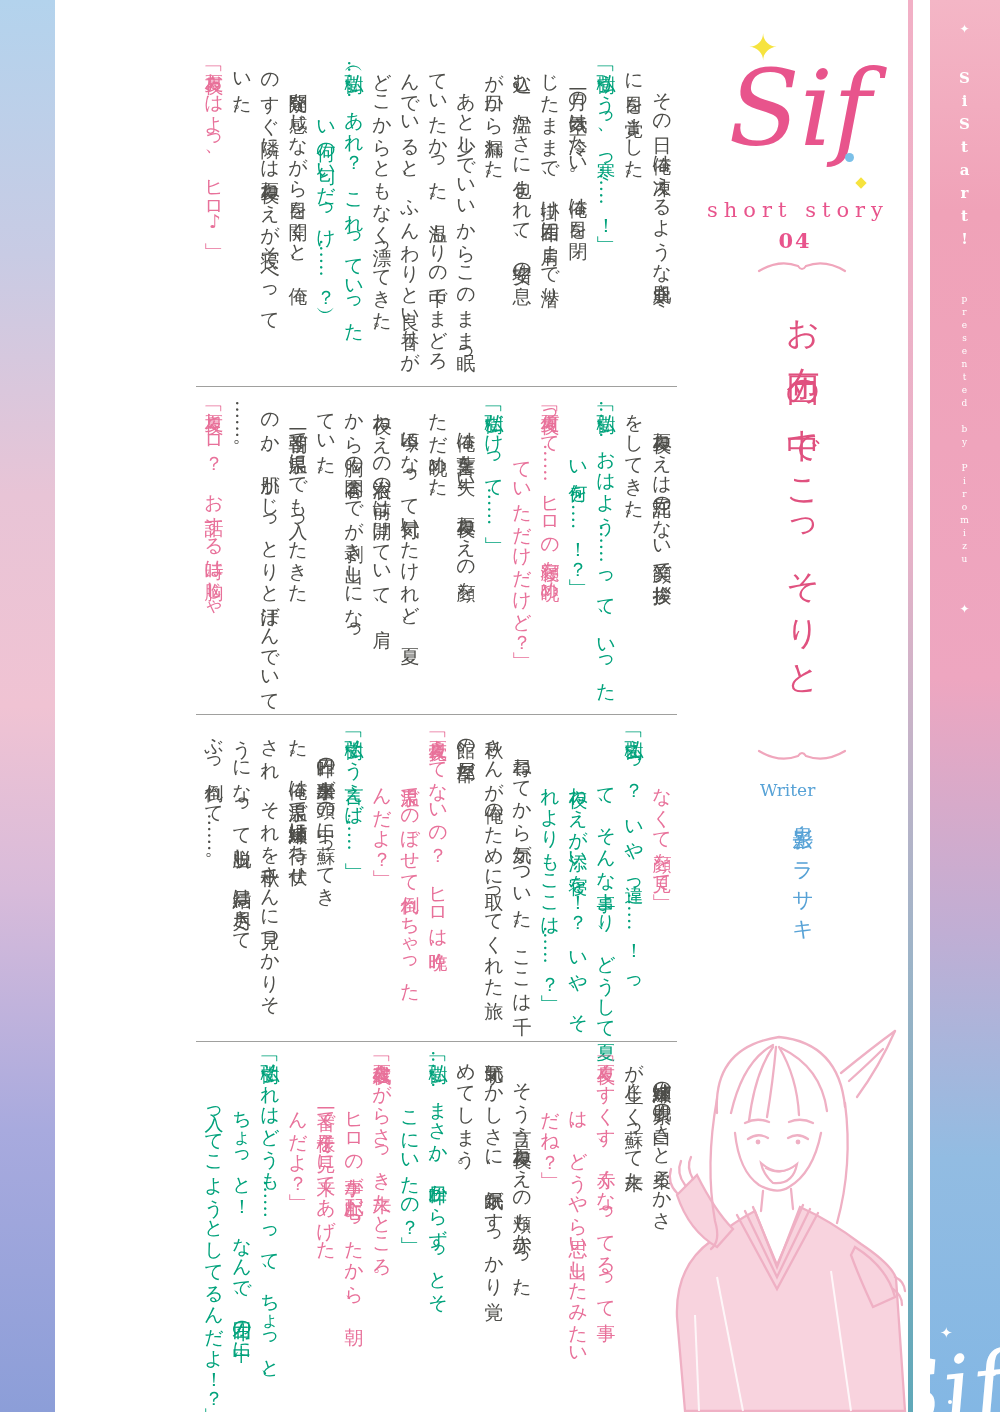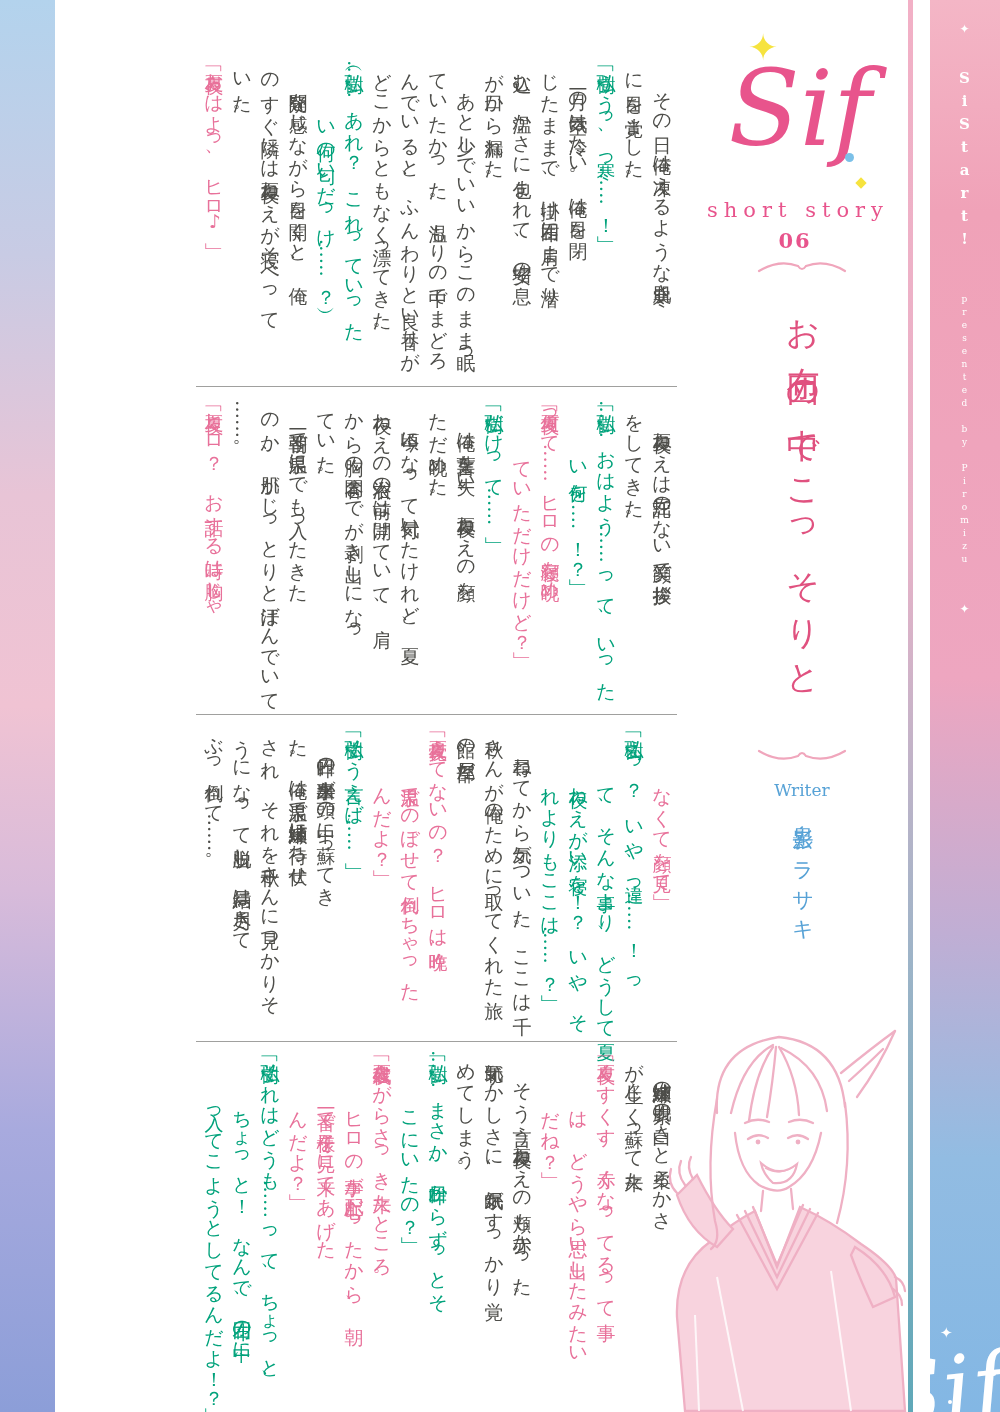--- a/index.html
+++ b/index.html
@@ -56,21 +56,21 @@
   .brace{position:absolute;left:757px;width:90px;height:16px;}
   .brace-top{top:258px;}
   .brace-bottom{top:748px;}
   
   .main-title{
     position:absolute;left:780px;top:296px;height:470px;
     writing-mode:vertical-rl;text-orientation:upright;white-space:nowrap;
     font-size:33px;letter-spacing:8px;color:var(--title_pink);
   }
   .writer-label{
-    position:absolute;left:760px;top:780px;width:84px;text-align:center;
+    position:absolute;left:760px;top:780px;width:84px;text-align:left;
     font-size:17px;color:var(--writer_blue);
   }
   .writer-name{
     position:absolute;left:789px;top:808px;
     writing-mode:vertical-rl;text-orientation:upright;white-space:nowrap;
     font-size:21px;letter-spacing:5px;color:var(--writer_blue);
   }
   
   .tblock{
     position:absolute;right:323px;
@@ -109,21 +109,21 @@
   <div class="corner-dot1"></div>
   <div class="corner-dot2"></div>
   <div class="corner-logo">Sif</div>
 </div>
 
 <div class="logo-sparkle">✦</div>
 <div class="logo-script">Sif</div>
 <div class="logo-dot-blue"></div>
 <div class="logo-dot-yellow"></div>
 <div class="logo-sub">short story</div>
-<div class="logo-num">06</div>
+<div class="logo-num">04</div>
 
 <svg class="brace brace-top" viewBox="0 0 90 16">
   <path d="M2,13 Q22,1 41,8 Q45,14 49,8 Q68,1 88,13" fill="none" stroke="#f0a6bc" stroke-width="2.2" stroke-linecap="round"></path>
 </svg>
 
 <div class="main-title">お布団の中でこっそりと</div>
 
 <svg class="brace brace-bottom" viewBox="0 0 90 16">
   <path d="M2,3 Q22,15 41,8 Q45,2 49,8 Q68,15 88,3" fill="none" stroke="#f0a6bc" stroke-width="2.2" stroke-linecap="round"></path>
 </svg>

